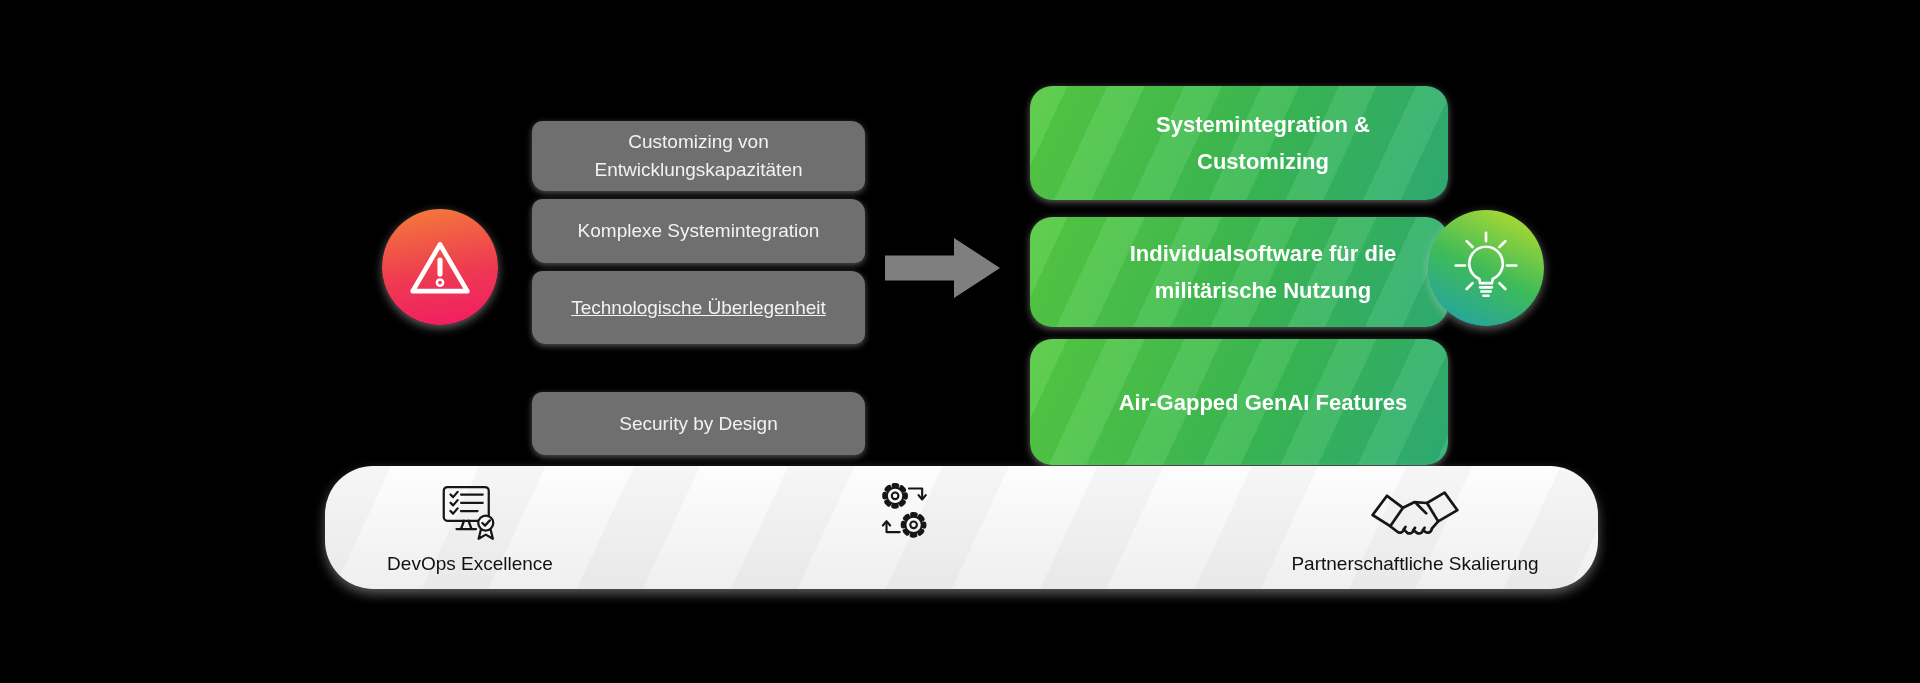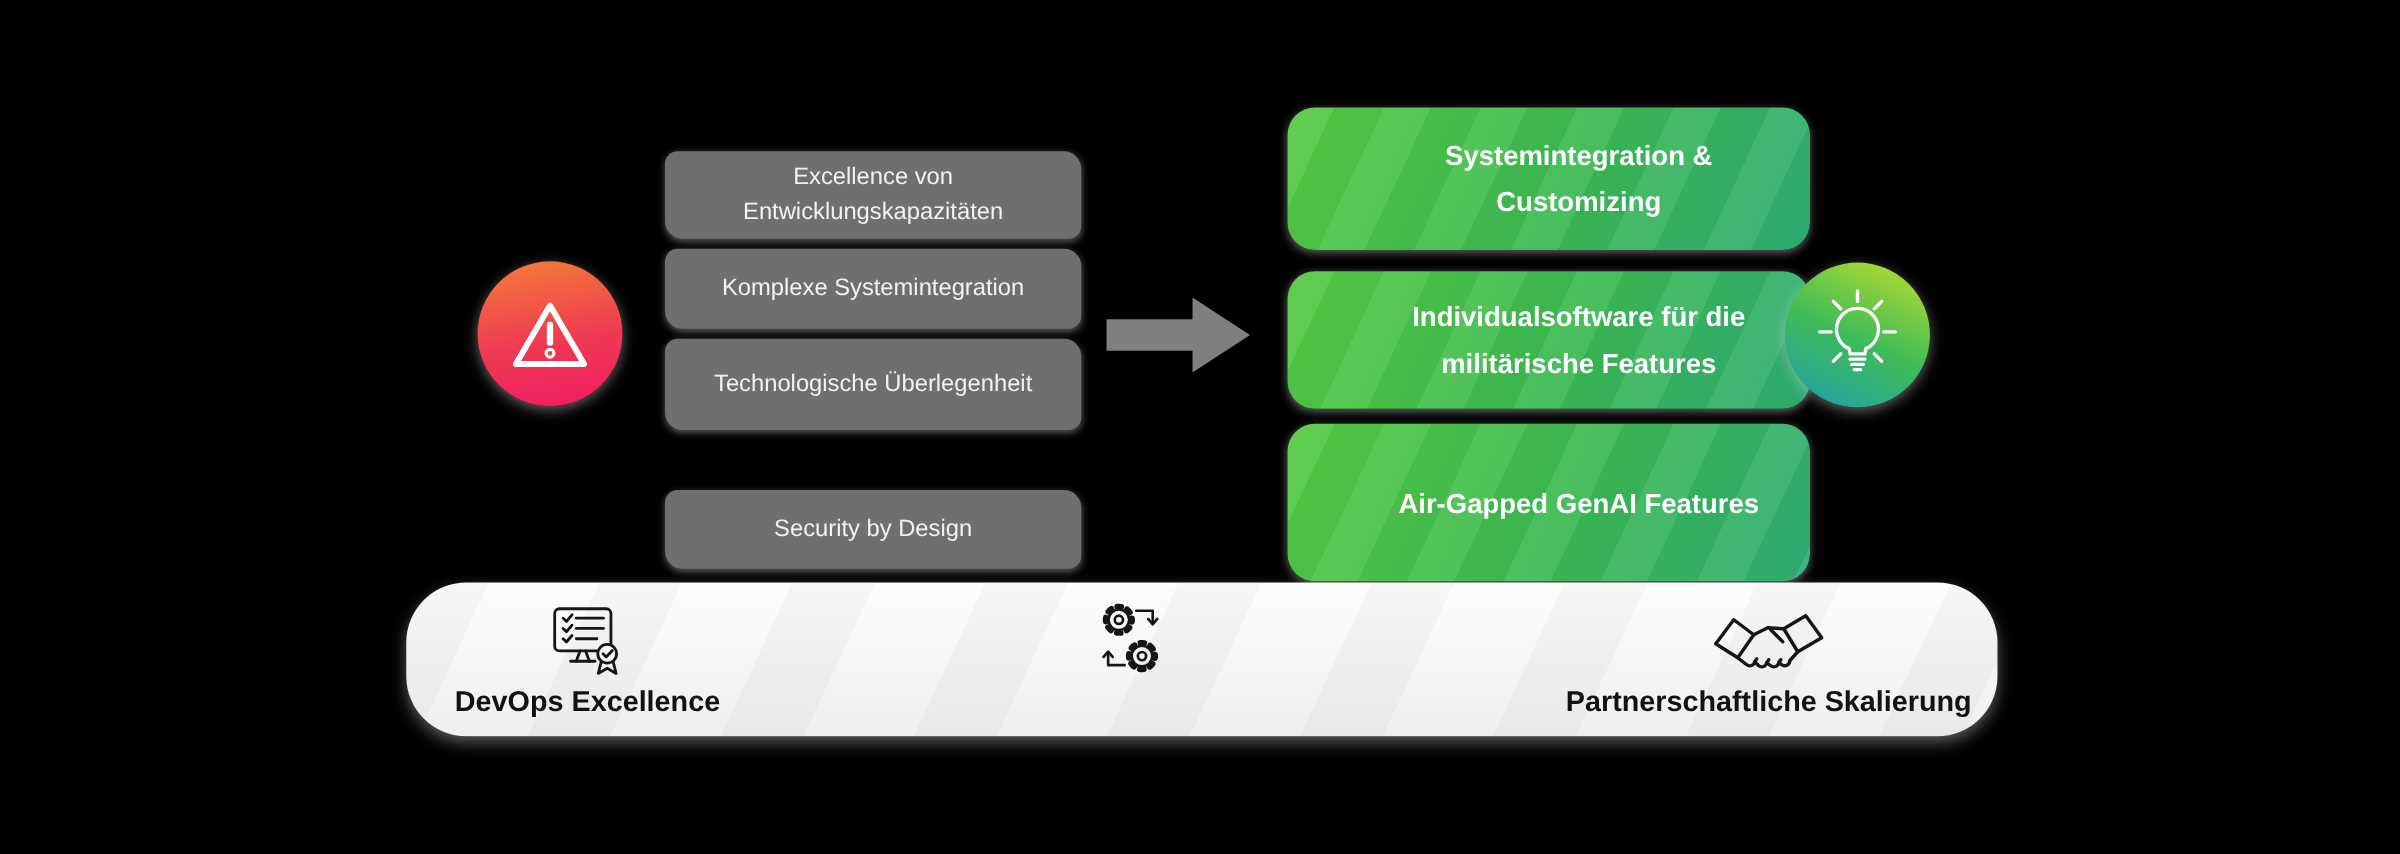--- a/index.html
+++ b/index.html
@@ -20,21 +20,21 @@
     position:absolute;left:532px;width:333px;
     background:var(--gray-box,#6f6f6f);color:var(--gray-box-text,#f2f2f2);
     display:flex;align-items:center;justify-content:center;text-align:center;
     font-size:19px;line-height:28px;font-weight:400;
     border-radius:10px 14px 10px 14px;
     box-shadow:0 2px 6px rgba(210,210,210,.40);
   }
   .challenge-box span{max-width:280px;}
   .cb1{top:121px;height:70px;}
   .cb2{top:199px;height:64px;}
-  .cb3{top:271px;height:73px;}
+  .cb3{top:271px;height:73px;text-decoration:underline;}
   .cb4{top:352px;height:63px;margin-top:40px;}
   
   .flow-arrow{position:absolute;left:885px;top:238px;width:115px;height:60px;
     background:var(--arrow,#7f7f7f);
     clip-path:polygon(0 29%,60% 29%,60% 0,100% 50%,60% 100%,60% 71%,0 71%);
     filter:drop-shadow(2px 3px 2px rgba(210,210,210,.45));}
   
   .solution-box{
     position:absolute;left:1030px;width:370px;border-radius:22px;
     background:linear-gradient(115deg,var(--green-a,#56ca42) 0%,#3ab953 55%,var(--green-b,#2fad74) 100%);
@@ -52,60 +52,60 @@
   .foundation-bar{
     position:absolute;left:325px;top:466px;width:1273px;height:123px;border-radius:48px;
     background:linear-gradient(180deg,#fdfdfd 0%,var(--bar-bg,#efefef) 100%);
     box-shadow:0 5px 12px rgba(225,225,225,.40);overflow:hidden;
   }
   .foundation-bar::before{content:"";position:absolute;inset:0;
     background:repeating-linear-gradient(115deg,rgba(0,0,0,.028) 0 60px,transparent 60px 140px);}
   .pillar{position:absolute;top:10px;height:103px;display:flex;flex-direction:column;
     align-items:center;justify-content:space-between;}
   .pillar .p-icon{height:68px;display:flex;align-items:flex-end;justify-content:center;}
-  .pillar .p-label{font-size:23px;font-weight:700;color:var(--bar-text,#121212);white-space:nowrap;padding-bottom:4px;}
+  .pillar .p-label{font-size:19px;font-weight:400;color:var(--bar-text,#121212);white-space:nowrap;padding-bottom:4px;}
   .pil1{left:5px;width:280px;}
   .pil2{left:425px;width:310px;}
   .pil3{left:915px;width:320px;margin-left:15px;}
 </style>
 </head>
 <body>
 
 <div class="diagram">
 
   <div class="badge-circle challenge-circle">
     <span>
       <svg width="78" height="78" viewBox="0 0 100 100" fill="none" stroke="#ffffff">
         <polygon points="50,21 85,81 15,81" stroke-width="6" stroke-linejoin="round"></polygon>
         <line x1="50" y1="41" x2="50" y2="59" stroke-width="6.5" stroke-linecap="round"></line>
         <circle cx="50" cy="70" r="4" stroke-width="3.2"></circle>
       </svg>
     </span>
   </div>
 
   <div class="challenge-box cb1">
-    <span>Excellence von Entwicklungskapazitäten</span>
+    <span>Customizing von Entwicklungskapazitäten</span>
   </div>
   <div class="challenge-box cb2">
     <span>Komplexe Systemintegration</span>
   </div>
   <div class="challenge-box cb3">
     <span>Technologische Überlegenheit</span>
   </div>
   <div class="challenge-box cb4">
     <span>Security by Design</span>
   </div>
 
   <div class="flow-arrow"></div>
 
   <div class="solution-box sb1">
     <span>Systemintegration &amp; Customizing</span>
   </div>
   <div class="solution-box sb2">
-    <span>Individualsoftware für die militärische Features</span>
+    <span>Individualsoftware für die militärische Nutzung</span>
   </div>
   <div class="solution-box sb3">
     <span>Air-Gapped GenAI Features</span>
   </div>
 
   <div class="badge-circle solution-circle">
     <span>
       <svg width="84" height="84" viewBox="0 0 100 100" fill="none" stroke="#ffffff" stroke-width="3.2" stroke-linecap="round">
         <path d="M42 63 A20 20 0 1 1 58 63 L57 68 H43 Z"></path>
         <line x1="43" y1="73" x2="57" y2="73"></line>

